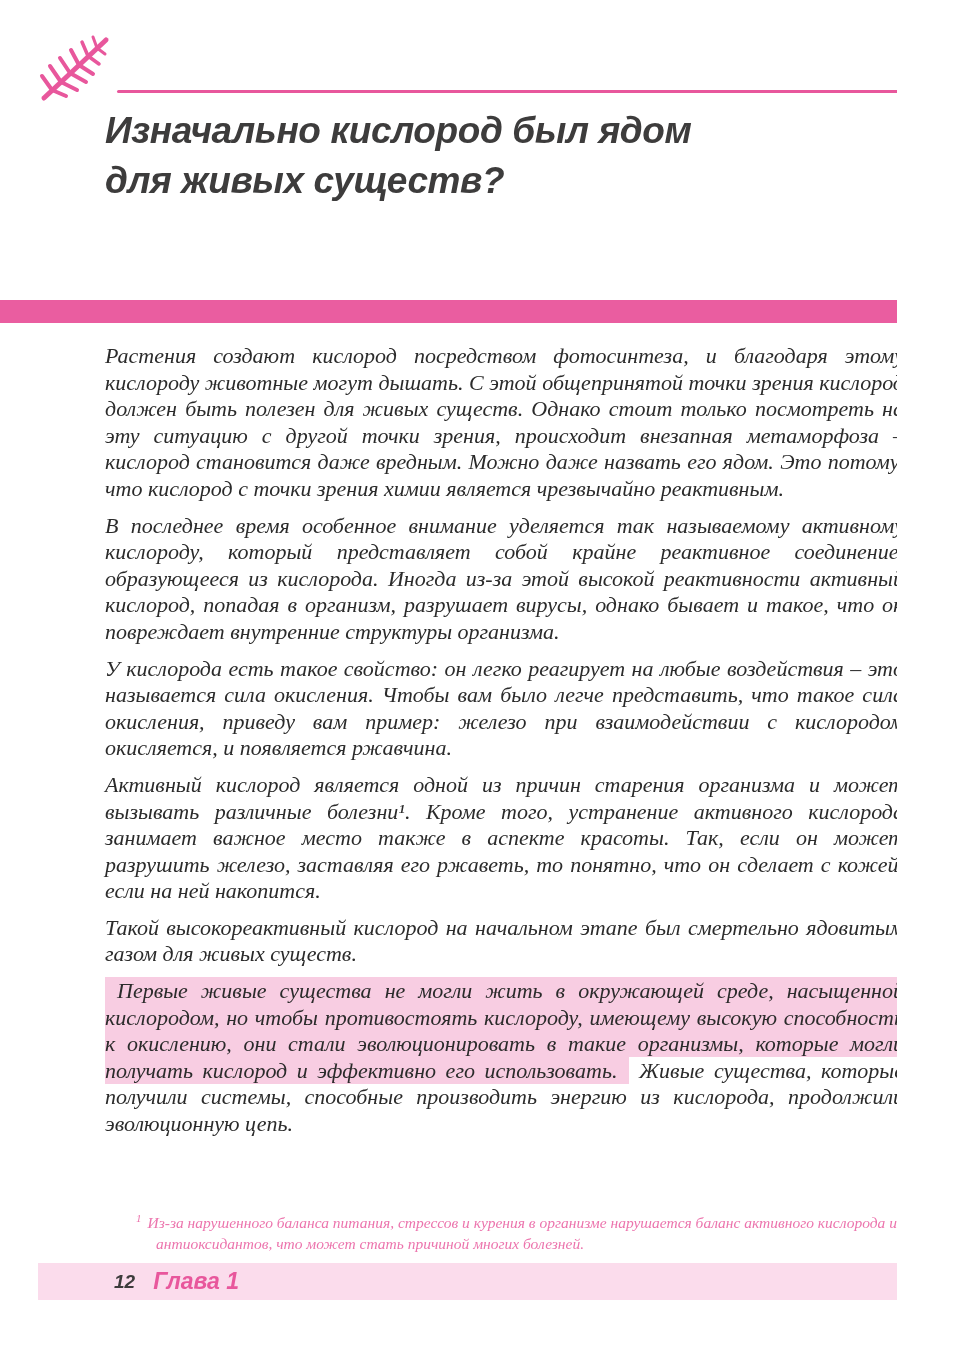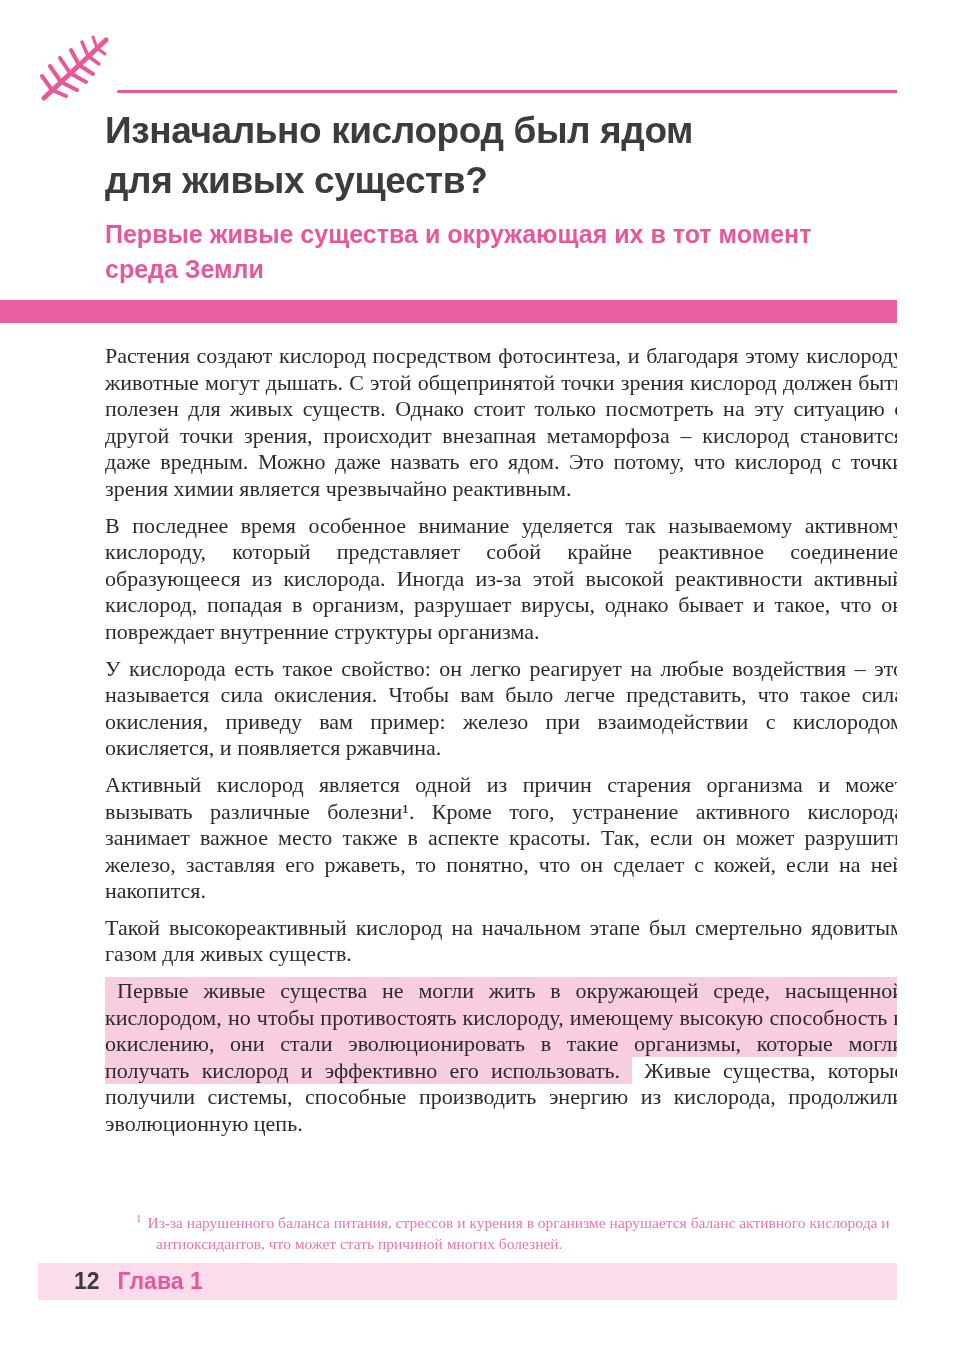--- a/index.html
+++ b/index.html
@@ -11,20 +11,21 @@
     --ink:#2b2b2b;
     --head-ink:#3d3c3c;
   }
   html,body{margin:0;padding:0;background:#ffffff;}
   .page{
     position:relative;
     width:897px;height:1358px;
     background:#ffffff;
     overflow:hidden;
     font-family:"Liberation Serif", serif;
+    font-style:italic;
   }
   .fern{position:absolute;left:36px;top:32px;width:84px;height:74px;}
   .top-rule{
     position:absolute;left:117px;top:90px;width:787px;height:3px;
     background:var(--pink);border-radius:2px;
   }
   .title{
     position:absolute;left:105px;top:106px;width:800px;
     font-family:"Liberation Sans", sans-serif;
     font-weight:700;font-size:37px;line-height:50px;
@@ -53,21 +54,21 @@
     font-size:15.5px;line-height:21px;text-align:left;
     padding-left:20px;text-indent:-20px;margin-left:31px;
   }
   .footnote sup{font-size:11px;margin-right:6px;color:var(--pink-footnote);}
   .footer-strip{
     position:absolute;left:38px;top:1263px;width:898px;height:37px;
     background:#fbdcec;
     display:flex;align-items:center;
     font-family:"Liberation Sans", sans-serif;
   }
-  .page-num{margin-left:36px;font-size:23px;font-weight:700;color:var(--head-ink);}
+  .page-num{margin-left:76px;font-size:19px;font-weight:700;color:var(--head-ink);}
   .chapter{margin-left:18px;font-size:23px;font-weight:700;color:var(--pink);}
 </style>
 </head>
 <body>
 
 <div class="page">
 
   <svg class="fern" viewBox="0 0 84 74" aria-hidden="true">
     <g stroke="#e8579c" fill="none" stroke-linecap="round">
       <path d="M8 66 L70 8" stroke-width="5"></path>
@@ -86,24 +87,20 @@
     </g>
   </svg>
 
   <div class="top-rule"></div>
 
   <h1 class="title" style="margin:0;">
     <div>Изначально кислород был ядом</div>
     <div>для живых существ?</div>
   </h1>
 
-  <h2 class="subtitle" style="margin:0;">
-    <div>Первые живые существа и окружающая их в тот момент</div>
-    <div>среда Земли</div>
-  </h2>
 
   <div class="band"></div>
 
   <div class="content">
     <p>Растения создают кислород посредством фотосинтеза, и благодаря этому кислороду животные могут дышать. С этой общепринятой точки зрения кислород должен быть полезен для живых существ. Однако стоит только посмотреть на эту ситуацию с другой точки зрения, происходит внезапная метаморфоза – кислород становится даже вредным. Можно даже назвать его ядом. Это потому, что кислород с точки зрения химии является чрезвычайно реактивным.</p>
     <p>В последнее время особенное внимание уделяется так называемому активному кислороду, который представляет собой крайне реактивное соединение, образующееся из кислорода. Иногда из-за этой высокой реактивности активный кислород, попадая в организм, разрушает вирусы, однако бывает и такое, что он повреждает внутренние структуры организма.</p>
     <p>У кислорода есть такое свойство: он легко реагирует на любые воздействия – это называется сила окисления. Чтобы вам было легче представить, что такое сила окисления, приведу вам пример: железо при взаимодействии с кислородом окисляется, и появляется ржавчина.</p>
     <p>Активный кислород является одной из причин старения организма и может вызывать различные болезни¹. Кроме того, устранение активного кислорода занимает важное место также в аспекте красоты. Так, если он может разрушить железо, заставляя его ржаветь, то понятно, что он сделает с кожей, если на ней накопится.</p>
     <p>Такой высокореактивный кислород на начальном этапе был смертельно ядовитым газом для живых существ.</p>
     <p><span class="hl">Первые живые существа не могли жить в окружающей среде, насыщенной кислородом, но чтобы противостоять кислороду, имеющему высокую способность к окислению, они стали эволюционировать в такие организмы, которые могли получать кислород и эффективно его использовать.</span><span> Живые существа, которые получили системы, способные производить энергию из кислорода, продолжили эволюционную цепь.</span></p>

